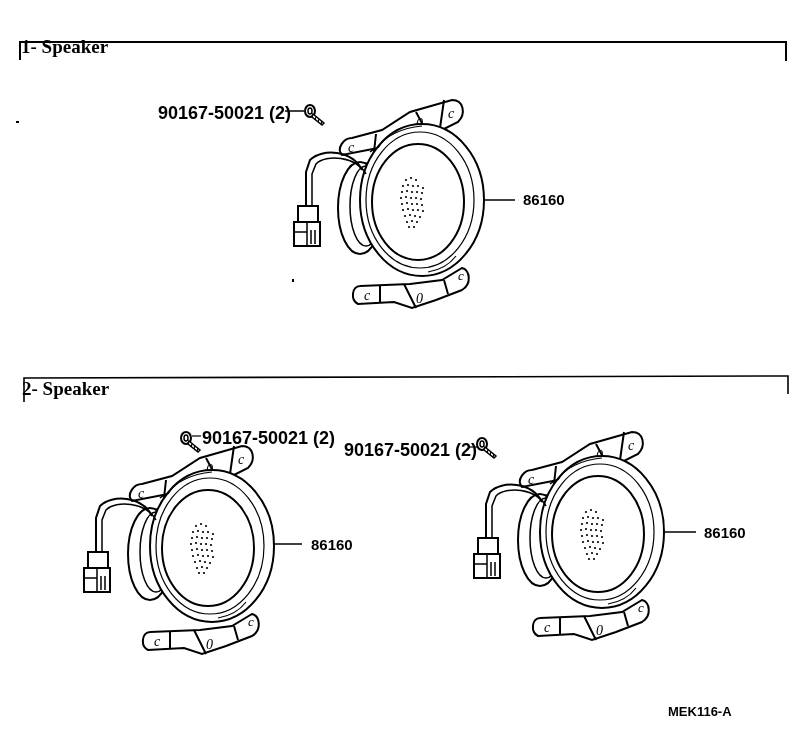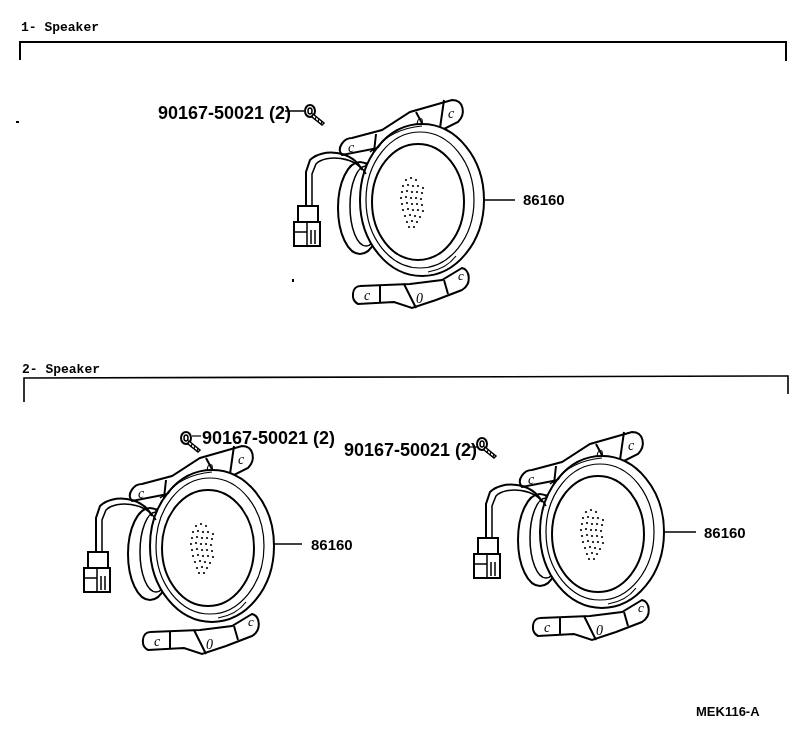--- a/index.html
+++ b/index.html
@@ -1,17 +1,17 @@
 <!DOCTYPE html>
 <html><head>
 <meta charset="utf-8">
 <style>
   html, body { margin: 0; padding: 0; background: #ffffff; }
   body { width: 800px; height: 754px; position: relative; overflow: hidden; font-family: "Liberation Sans", sans-serif; color: #000; }
-  .section-title { position: absolute; font-family: Liberation Mono, monospace; font-weight: bold; font-size: 13px; letter-spacing: 0px; }
+  .section-title { position: absolute; font-family: Liberation Serif, serif; font-weight: bold; font-size: 19px; letter-spacing: 0px; margin-top: 16px; }
   .label { position: absolute; font-family: "Liberation Sans", sans-serif; font-weight: bold; font-size: 18px; white-space: nowrap; }
   .label.big { font-size: 15px; padding-left: 7px; }
   .footer-code { position: absolute; font-family: "Liberation Sans", sans-serif; font-weight: bold; font-size: 13px; }
   svg.art { position: absolute; left: 0; top: 0; }
 </style>
 </head>
 <body>
 
 <div class="section-title" style="left:21px; top:20px;">1- Speaker</div>
 <div class="section-title" style="left:22px; top:362px;">2- Speaker</div>
@@ -134,13 +134,13 @@
 </svg>
 
 <div class="label" style="left:158px; top:103px;">90167-50021 (2)</div>
 <div class="label big" style="left:516px; top:191px;">86160</div>
 
 <div class="label" style="left:202px; top:428px;">90167-50021 (2)</div>
 <div class="label big" style="left:304px; top:536px;">86160</div>
 <div class="label" style="left:344px; top:440px;">90167-50021 (2)</div>
 <div class="label big" style="left:697px; top:524px;">86160</div>
 
-<div class="footer-code" style="left:696px; top:704px;">MEK116-A</div>
+<div class="footer-code" style="left:668px; top:704px;">MEK116-A</div>
 
 </body></html>

